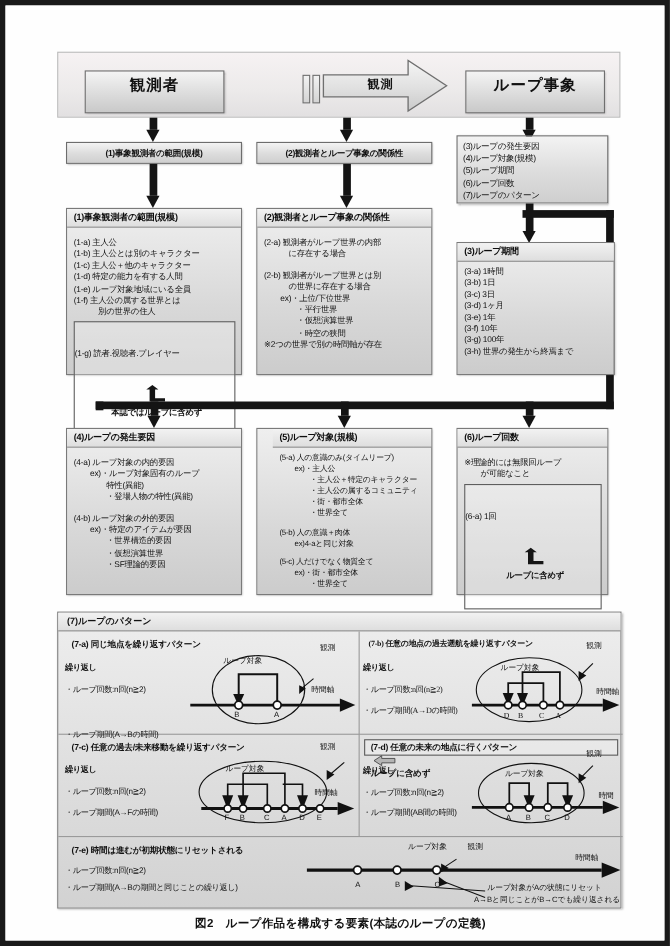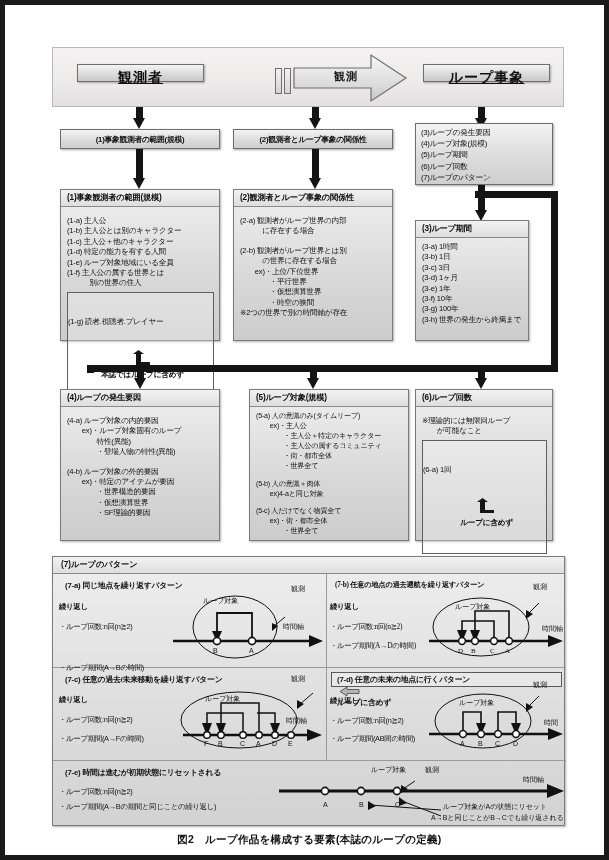--- a/index.html
+++ b/index.html
@@ -46,27 +46,26 @@
   .panel .bdy div{white-space:pre;}
   .gap{height:5px;}
 
   
   #banner{
     position:absolute;left:47px;top:42px;width:512px;height:60px;
     box-sizing:border-box;border:1px solid #b9b9b9;
     background:linear-gradient(180deg,#f6f2f3 0%,#eceaea 60%,#e2e0e1 100%);
   }
   .capbox{
-    position:absolute;box-sizing:border-box;height:18px;line-height:25px;
+    position:absolute;box-sizing:border-box;height:39px;line-height:25px;
     text-align:center;font-size:14px;font-weight:bold;color:#111;
     border:1px solid #6f6f6f;
     background:linear-gradient(180deg,#f4f4f4 0%,#dedede 50%,#c9c9c9 100%);
     box-shadow:1px 1px 2px rgba(0,0,0,.3);
     letter-spacing:1px;
-    text-decoration:underline;
   }
   
   #obsarrow{position:absolute;left:272px;top:48px;width:132px;height:48px;}
   #obsarrow .lbl{
     position:absolute;left:28px;top:16px;width:62px;text-align:center;
     font-size:11px;font-weight:bold;color:#151515;letter-spacing:1px;
   }
   .tick{
     position:absolute;top:14px;width:5px;height:24px;
     border:1px solid #6f6f6f;
@@ -233,21 +232,21 @@
       <div>(2-b) 観測者がループ世界とは別</div>
       <div>　　　の世界に存在する場合</div>
       <div>　　ex)・上位/下位世界</div>
       <div>　　　　・平行世界</div>
       <div>　　　　・仮想演算世界</div>
       <div>　　　　・時空の狭間</div>
       <div>※2つの世界で別の時間軸が存在</div>
     </div>
   </div>
 
-  <div class="panel" style="left:410px;top:215px;width:114px;height:121px;">
+  <div class="panel" style="left:410px;top:215px;width:144px;height:121px;">
     <div class="hdr">(3)ループ期間</div>
     <div class="bdy">
       <div>(3-a) 1時間</div>
       <div>(3-b) 1日</div>
       <div>(3-c) 3日</div>
       <div>(3-d) 1ヶ月</div>
       <div>(3-e) 1年</div>
       <div>(3-f) 10年</div>
       <div>(3-g) 100年</div>
       <div>(3-h) 世界の発生から終焉まで</div>
@@ -280,21 +279,21 @@
       <div>　　　　・登場人物の特性(異能)</div>
       <div style="height:9px;"></div>
       <div>(4-b) ループ対象の外的要因</div>
       <div>　　ex)・特定のアイテムが要因</div>
       <div>　　　　・世界構造的要因</div>
       <div>　　　　・仮想演算世界</div>
       <div>　　　　・SF理論的要因</div>
     </div>
   </div>
 
-  <div class="panel" style="left:244px;top:384px;width:160px;height:152px;">
+  <div class="panel" style="left:228px;top:384px;width:160px;height:152px;padding-left:14px;">
     <div class="hdr">(5)ループ対象(規模)</div>
     <div class="bdy" style="font-size:7.1px;line-height:10.1px;">
       <div>(5-a) 人の意識のみ(タイムリープ)</div>
       <div>　　ex)・主人公</div>
       <div>　　　　・主人公＋特定のキャラクター</div>
       <div>　　　　・主人公の属するコミュニティ</div>
       <div>　　　　・街・都市全体</div>
       <div>　　　　・世界全て</div>
       <div style="height:7px;"></div>
       <div>(5-b) 人の意識＋肉体</div>

